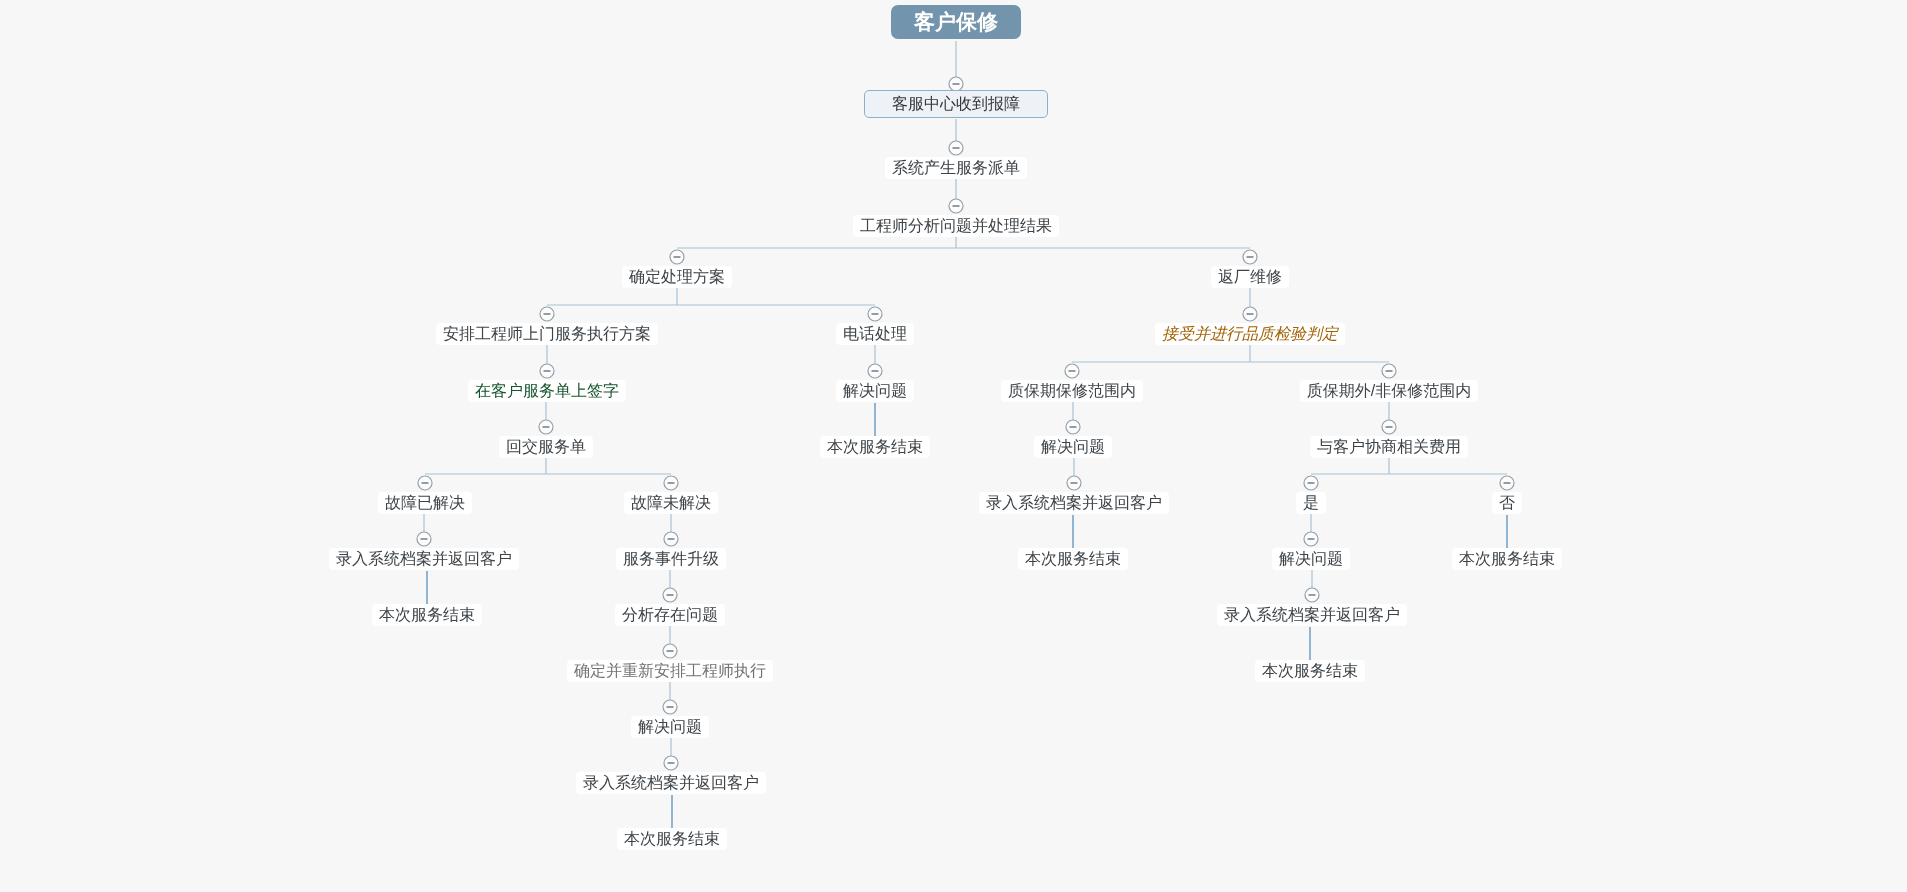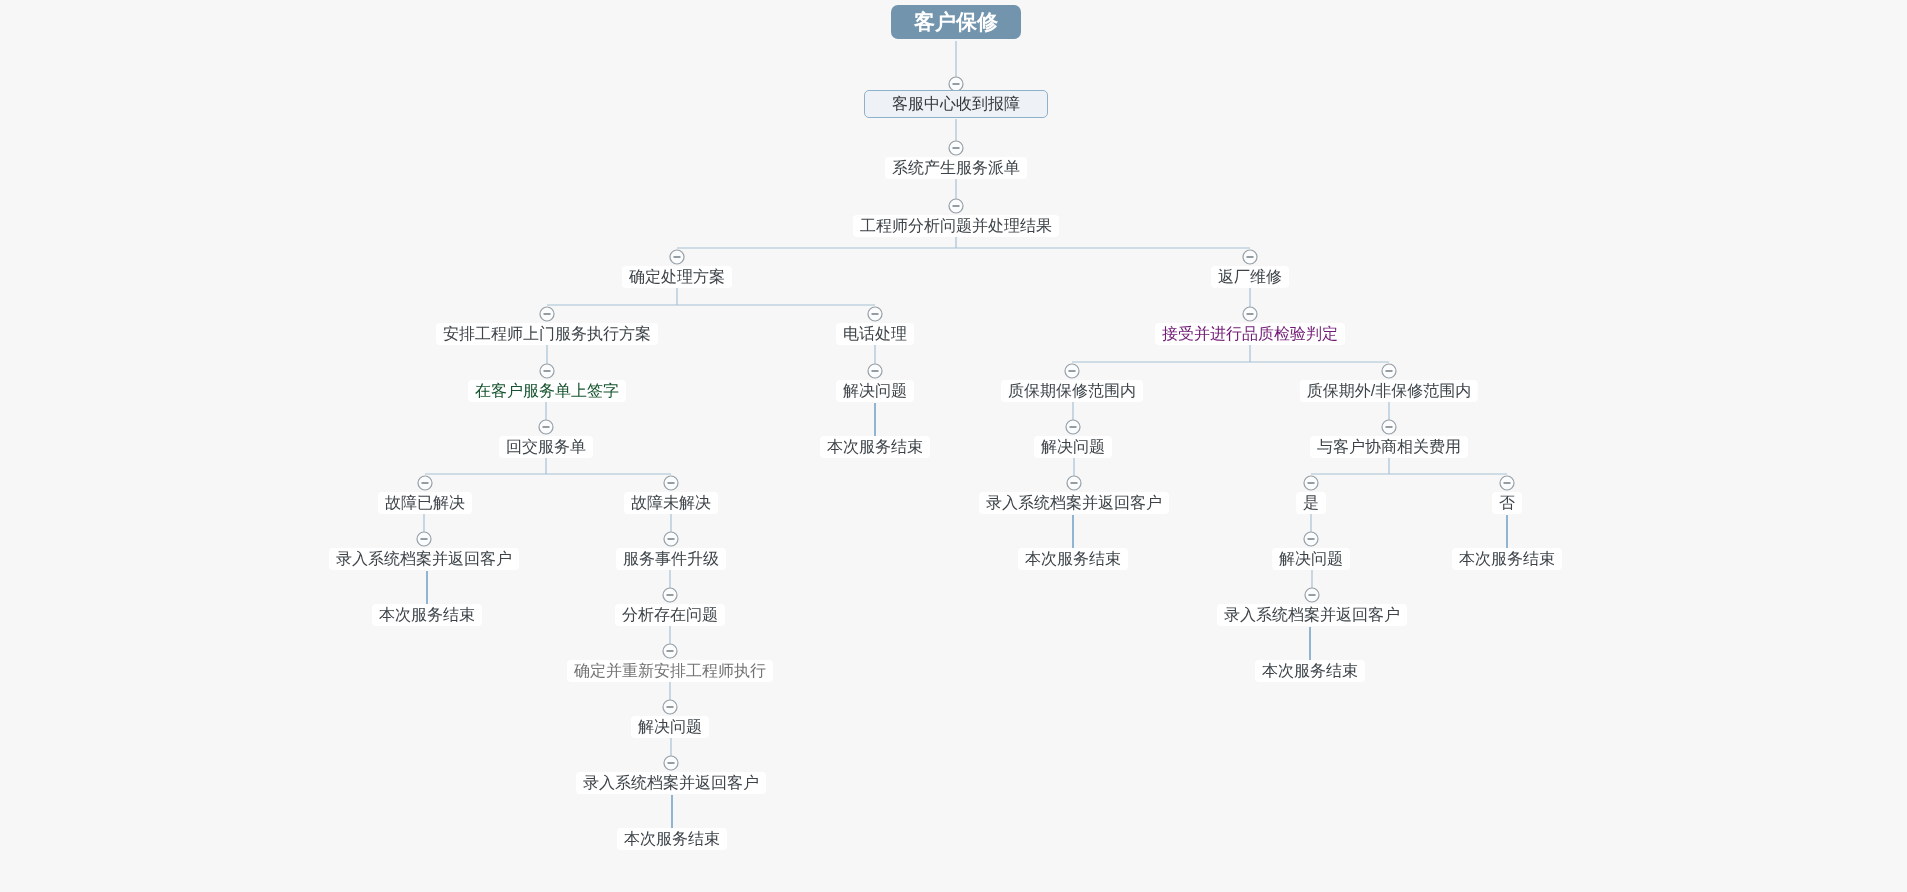--- a/index.html
+++ b/index.html
@@ -206,21 +206,21 @@
       <div class="node plain" style="left: 671px; top: 559px; color: rgb(61, 67, 72);">服务事件升级</div>
       <div class="node plain" style="left: 670px; top: 615px; color: rgb(61, 67, 72);">分析存在问题</div>
       <div class="node plain" style="left: 670px; top: 671px; color: #737373; text-align: right;">确定并重新安排工程师执行</div>
       <div class="node plain" style="left: 670px; top: 727px; color: rgb(61, 67, 72);">解决问题</div>
       <div class="node plain" style="left: 671px; top: 783px; color: rgb(61, 67, 72);">录入系统档案并返回客户</div>
       <div class="node plain" style="left: 672px; top: 839px; color: rgb(61, 67, 72);">本次服务结束</div>
       <div class="node plain" style="left: 875px; top: 334px; color: rgb(61, 67, 72);">电话处理</div>
       <div class="node plain" style="left: 875px; top: 391px; color: rgb(61, 67, 72);">解决问题</div>
       <div class="node plain" style="left: 875px; top: 447px; color: rgb(61, 67, 72);">本次服务结束</div>
       <div class="node plain" style="left: 1250px; top: 277px; color: rgb(61, 67, 72);">返厂维修</div>
-      <div class="node plain" style="left: 1250px; top: 334px; color: #701a75;">接受并进行品质检验判定</div>
+      <div class="node plain" style="left: 1250px; top: 334px; color: #a16207; font-style: italic;">接受并进行品质检验判定</div>
       <div class="node plain" style="left: 1072px; top: 391px; color: rgb(61, 67, 72);">质保期保修范围内</div>
       <div class="node plain" style="left: 1073px; top: 447px; color: rgb(61, 67, 72);">解决问题</div>
       <div class="node plain" style="left: 1074px; top: 503px; color: rgb(61, 67, 72);">录入系统档案并返回客户</div>
       <div class="node plain" style="left: 1073px; top: 559px; color: rgb(61, 67, 72);">本次服务结束</div>
       <div class="node plain" style="left: 1389px; top: 391px; color: rgb(61, 67, 72);">质保期外/非保修范围内</div>
       <div class="node plain" style="left: 1389px; top: 447px; color: rgb(61, 67, 72);">与客户协商相关费用</div>
       <div class="node plain" style="left: 1311px; top: 503px; color: rgb(61, 67, 72);">是</div>
       <div class="node plain" style="left: 1311px; top: 559px; color: rgb(61, 67, 72);">解决问题</div>
       <div class="node plain" style="left: 1312px; top: 615px; color: rgb(61, 67, 72);">录入系统档案并返回客户</div>
       <div class="node plain" style="left: 1310px; top: 671px; color: rgb(61, 67, 72);">本次服务结束</div>

